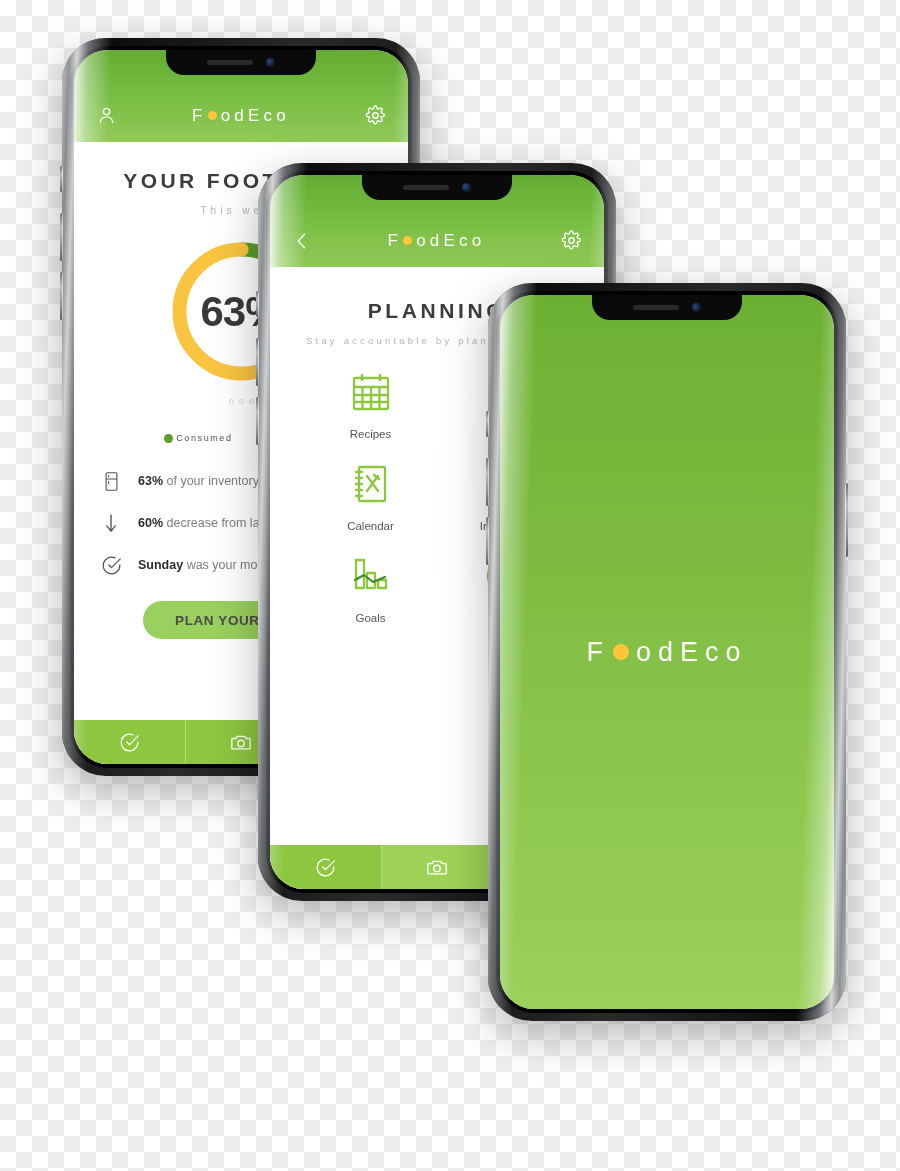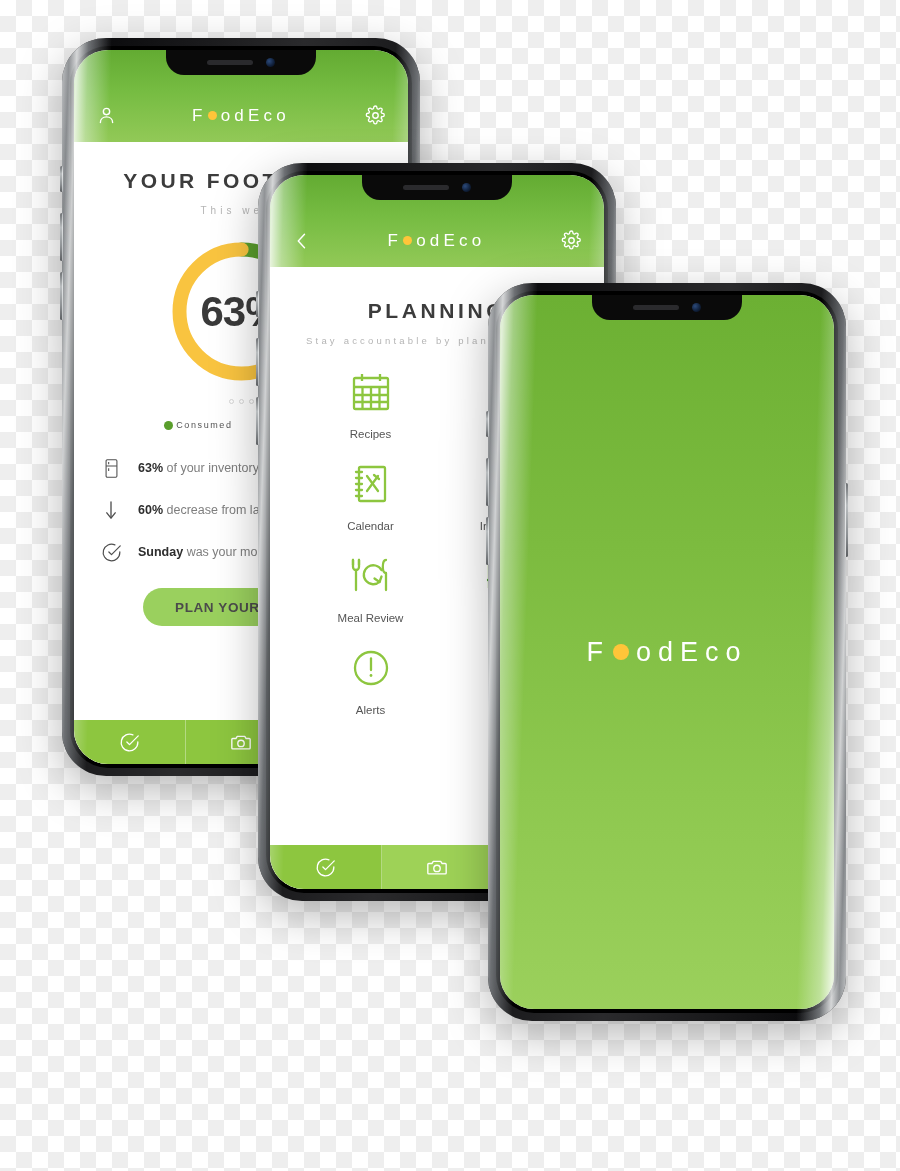--- a/index.html
+++ b/index.html
@@ -335,21 +335,21 @@
             <div class="donut-center" style="font-size:42px;letter-spacing:-1px;">63%</div>
           </div>
 
           <div class="pager" style="margin-top:10px;">
             <span style="width:5px;height:5px;"></span>
             <span style="width:5px;height:5px;"></span>
             <span style="width:5px;height:5px;"></span>
           </div>
 
           <div class="legend" style="margin-top:16px;gap:24px;">
-            <div class="legend-item" style="gap:3px;">
+            <div class="legend-item" style="gap:3px;margin-top:13px;">
               <span class="legend-dot" style="width:9px;height:9px;background:#5a9e2c;"></span>
               <span class="legend-label" style="font-size:9px;">Consumed</span>
             </div>
             <div class="legend-item" style="gap:7px;">
               <span class="legend-dot" style="width:9px;height:9px;background:#8dc63f;"></span>
               <span class="legend-label" style="font-size:9px;">Donated</span>
             </div>
           </div>
 
           <div style="margin-top:26px;padding-left:26px;">
@@ -513,34 +513,20 @@
                   <line x1="13" y1="16" x2="31" y2="16"></line>
                   <line x1="18" y1="8" x2="18" y2="12.5"></line>
                   <line x1="18" y1="20" x2="18" y2="27"></line>
                   <line x1="16" y1="37" x2="16" y2="40"></line>
                   <line x1="28" y1="37" x2="28" y2="40"></line>
                 </svg>
               </span>
               <span class="gl" style="margin-top:10px;font-size:11.5px;">Inventory</span>
             </div>
 
-            <div class="grid-cell">
-              <span class="gi">
-                <svg width="46" height="44" viewBox="0 0 46 44" fill="none" stroke="currentColor" stroke-width="2.3" stroke-linecap="round" stroke-linejoin="round">
-                  <path d="M5 6v7a3 3 0 0 0 3 3 3 3 0 0 0 3-3V6"></path>
-                  <line x1="8" y1="16" x2="8" y2="36"></line>
-                  <line x1="5" y1="6" x2="5" y2="11"></line>
-                    <line x1="11" y1="6" x2="11" y2="11"></line>
-                  <path d="M38 6c-2 0-3.2 3-3.2 7s1.2 6 3.2 6v17"></path>
-                  <path d="M32 27.5a9.5 9.5 0 1 1 1.6-11.4"></path>
-                  <polyline points="26.5,24.5 31.5,28 33.5,22.5"></polyline>
-                </svg>
-              </span>
-              <span class="gl" style="margin-top:10px;font-size:11.5px;">Meal Review</span>
-            </div>
 
             <div class="grid-cell">
               <span class="gi">
                 <svg width="44" height="44" viewBox="0 0 44 44" fill="none" stroke="currentColor" stroke-width="2.3" stroke-linejoin="round">
                   <rect x="7" y="6" width="8" height="28"></rect>
                   <rect x="18" y="19" width="8" height="15"></rect>
                   <rect x="29" y="26" width="8" height="8"></rect>
                   <polyline points="6,26 15,21 24,28 36,23" stroke="#3f8f27" stroke-width="2.2" fill="none" stroke-linecap="round"></polyline>
                 </svg>
               </span>

